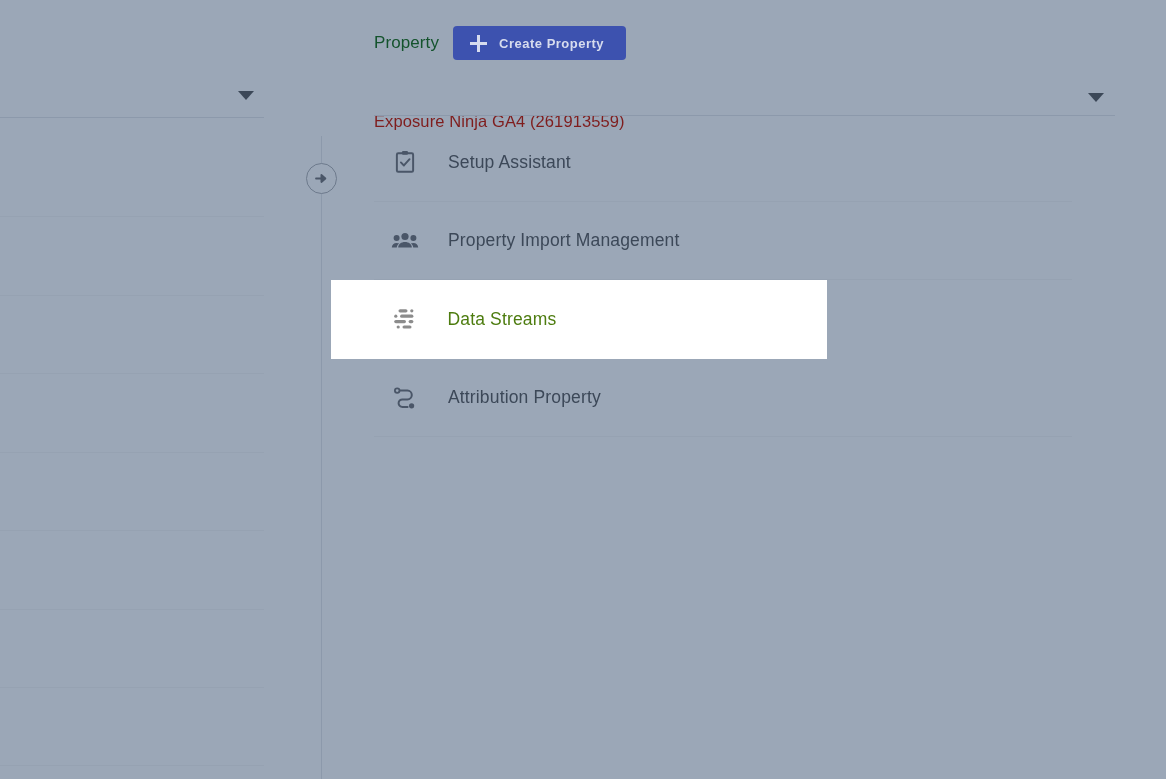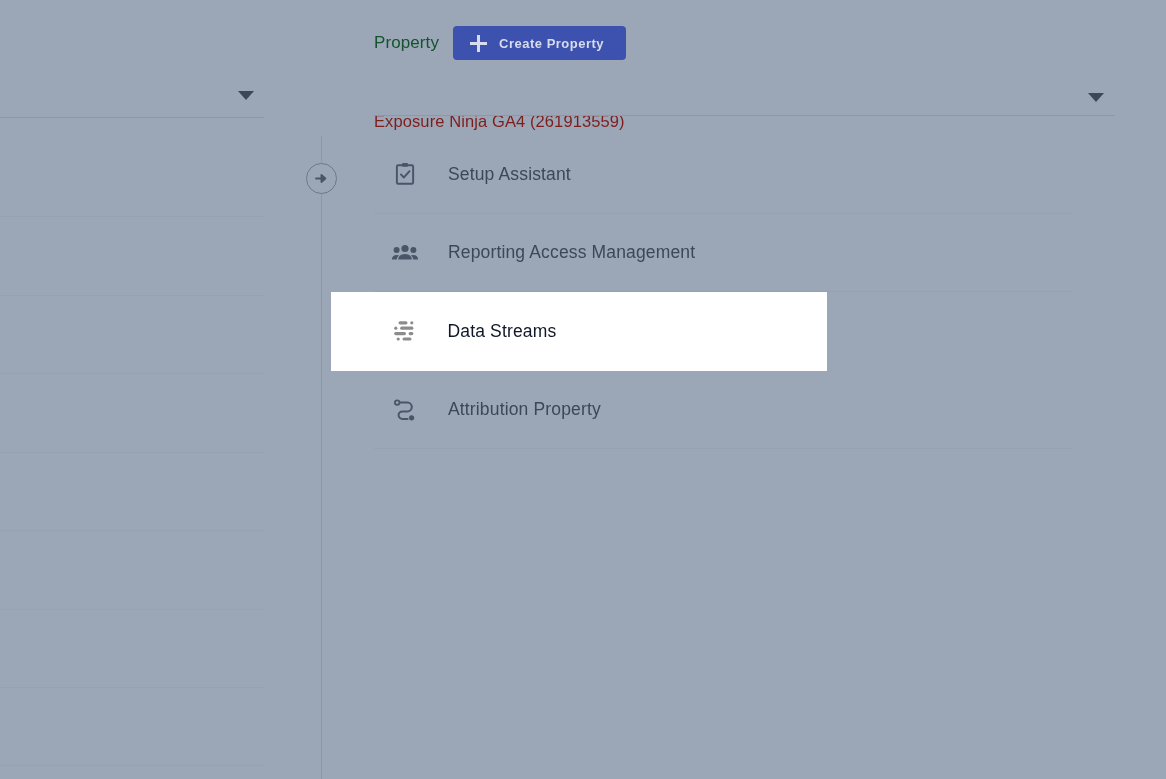--- a/index.html
+++ b/index.html
@@ -166,21 +166,21 @@
     top: 31px;
     width: 741px;
     height: 1px;
     background: #8c99ab;
   }
 
   
   #property-menu {
     position: absolute;
     left: 0;
-    top: 135px;
+    top: 123px;
     width: 835px;
   }
   .menu-item {
     position: relative;
     height: 78.5px;
     display: flex;
     align-items: center;
     cursor: pointer;
   }
   .menu-item .mi-icon {
@@ -211,21 +211,21 @@
     height: 1px;
     background: #96a2b2;
   }
 
   
   .menu-item.highlighted {
     background: #ffffff;
     margin-left: -0.5px;
     width: 496px;
   }
-  .menu-item.highlighted .mi-label { color: #0f172a; }
+  .menu-item.highlighted .mi-label { color: #4d7c0f; }
 </style>
 </head>
 <body>
 
 <div id="left-panel">
   <div class="lp-caret"></div>
   <div class="lp-underline"></div>
   <div class="lp-row-div" style="top:216px"></div>
   <div class="lp-row-div" style="top:295px"></div>
   <div class="lp-row-div" style="top:373px"></div>
@@ -278,21 +278,21 @@
       <span class="mi-icon">
         <svg width="28" height="28" viewBox="0 0 28 28" aria-hidden="true">
           <circle cx="14" cy="9.5" r="3.6" fill="#4a5668"></circle>
           <circle cx="5.6" cy="11" r="3" fill="#4a5668"></circle>
           <circle cx="22.4" cy="11" r="3" fill="#4a5668"></circle>
           <path d="M7.2 20.6c0-3.5 3-5.6 6.8-5.6s6.8 2.1 6.8 5.6z" fill="#4a5668"></path>
           <path d="M0.8 20.6c0-2.9 2.1-4.6 4.8-4.6 1 0 1.9.2 2.6.6-1.4 1-2.3 2.4-2.4 4z" fill="#4a5668"></path>
           <path d="M27.2 20.6c0-2.9-2.1-4.6-4.8-4.6-1 0-1.9.2-2.6.6 1.4 1 2.3 2.4 2.4 4z" fill="#4a5668"></path>
         </svg>
       </span>
-      <span class="mi-label">Reporting Access Management</span>
+      <span class="mi-label">Property Import Management</span>
       <span class="mi-divider"></span>
     </div>
 
     <div class="menu-item highlighted">
       <span class="mi-icon">
         <svg width="28" height="28" viewBox="0 0 28 28" aria-hidden="true">
           <g fill="#8c8c8c">
             <rect x="7.5" y="4.2" width="9" height="3.2" rx="1.6"></rect>
             <rect x="19.2" y="4.2" width="3.2" height="3.2" rx="1.6"></rect>
             <rect x="3.2" y="9.6" width="3.2" height="3.2" rx="1.6"></rect>

